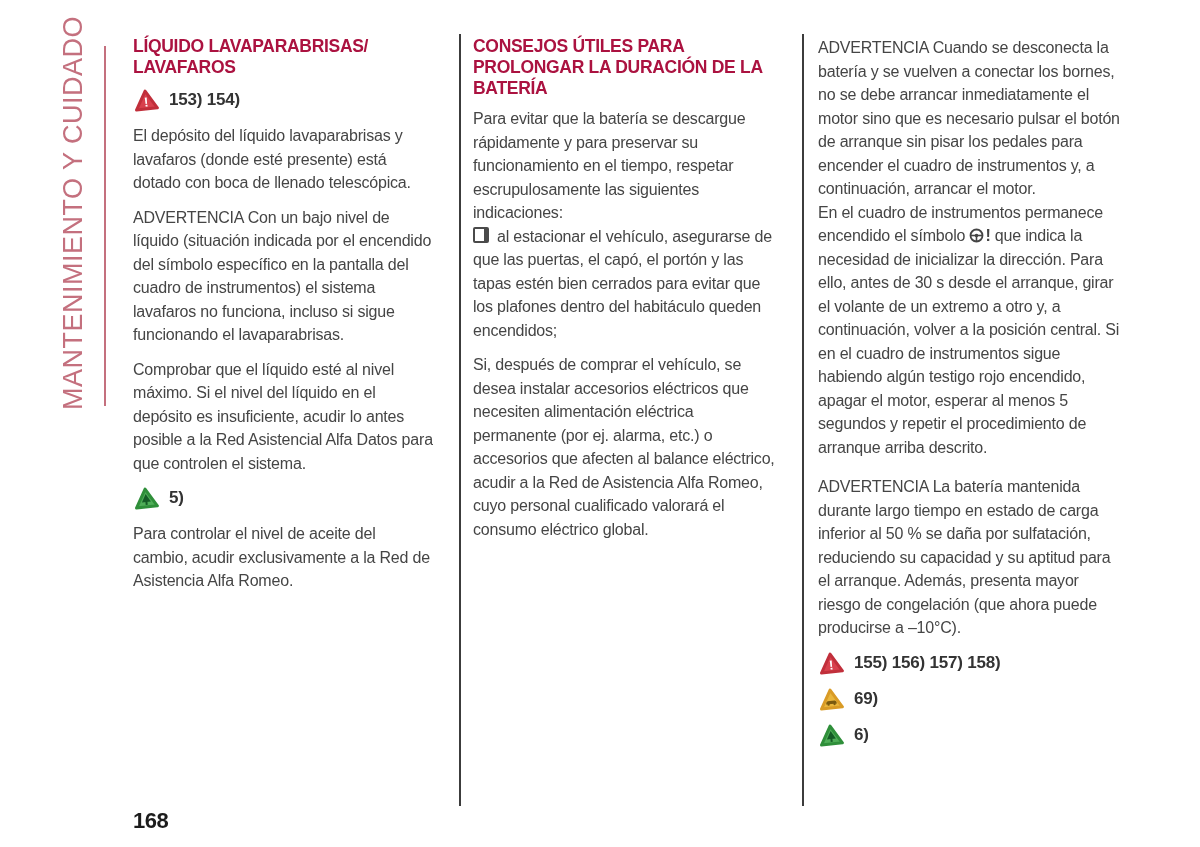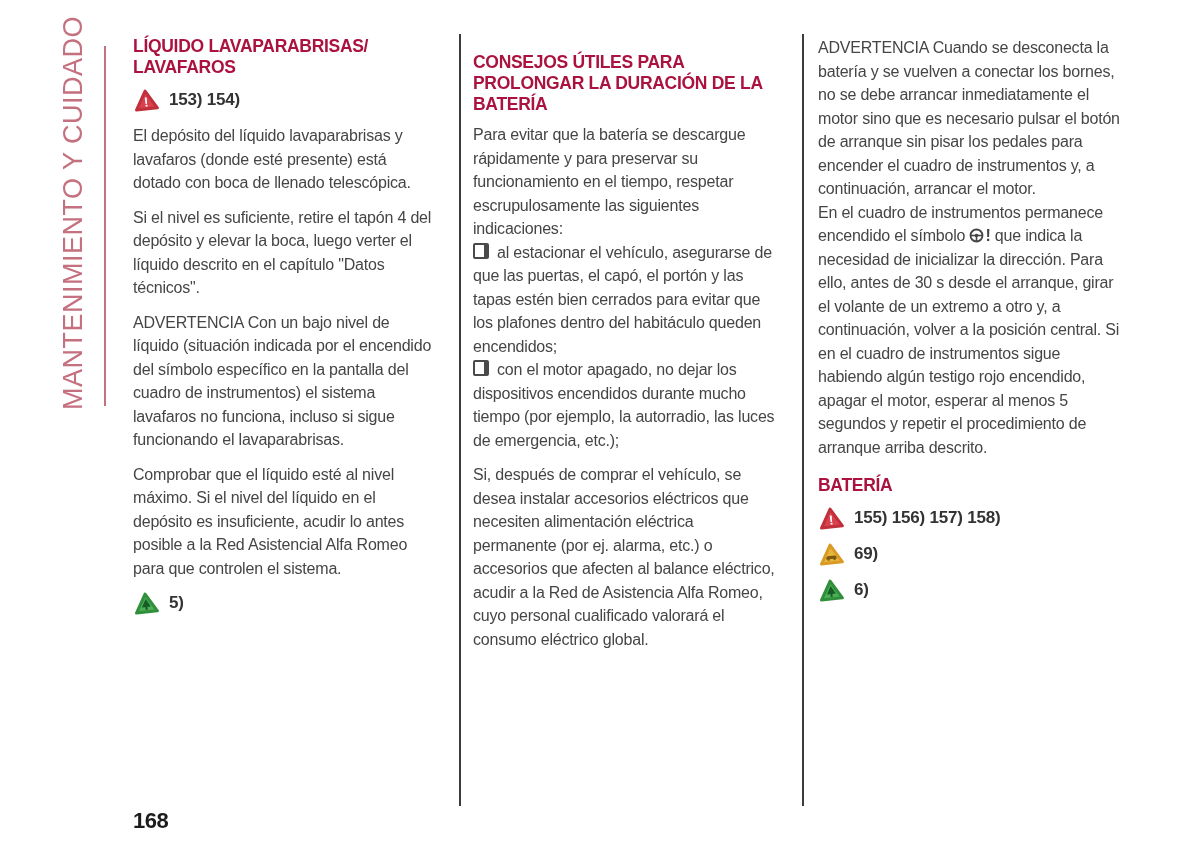--- a/index.html
+++ b/index.html
@@ -38,21 +38,21 @@
   
   .columns {
     position: absolute;
     left: 133px;
     top: 34px;
     display: flex;
     height: 772px;
   }
   .col { overflow: hidden; }
   .col-left   { width: 300px; }
-  .col-middle { width: 306px; margin-top: 16px; }
+  .col-middle { width: 306px; }
   .col-right  { width: 302px; }
   .divider {
     width: 2px;
     background: #3c3c3c;
     flex: 0 0 auto;
   }
   .div1 { margin-left: 26px; margin-right: 12px; }
   .div2 { margin-left: 23px; margin-right: 14px; }
 
   
@@ -134,68 +134,67 @@
         <svg class="tri" width="26" height="24" viewBox="0 0 26 24">
           <g transform="rotate(-6 13 12)">
             <polygon points="13,3 23.5,21 2.5,21" fill="#d8414d" stroke="#c12f3b" stroke-width="3" stroke-linejoin="round"></polygon>
             <text x="13" y="18.5" text-anchor="middle" font-family="Liberation Sans, sans-serif" font-size="13" font-weight="bold" fill="#ffffff">!</text>
           </g>
         </svg>
         <span class="refs">153) 154)</span>
       </div>
 
       <p>El depósito del líquido lavaparabrisas y lavafaros (donde esté presente) está dotado con boca de llenado telescópica.</p>
-      <p>Si el nivel es suficiente, retire el tapón 4 del depósito y elevar la boca, luego verter el líquido descrito en el capítulo "Datos técnicos".</p>
       <p style="margin-top:6px">ADVERTENCIA Con un bajo nivel de líquido (situación indicada por el encendido del símbolo específico en la pantalla del cuadro de instrumentos) el sistema lavafaros no funciona, incluso si sigue funcionando el lavaparabrisas.</p>
 
-      <p>Comprobar que el líquido esté al nivel máximo. Si el nivel del líquido en el depósito es insuficiente, acudir lo antes posible a la Red Asistencial Alfa Romeo para que controlen el sistema.</p>
+      <p>Comprobar que el líquido esté al nivel máximo. Si el nivel del líquido en el depósito es insuficiente, acudir lo antes posible a la Red Asistencial Alfa Datos para que controlen el sistema.</p>
 
 
       <div class="icon-row">
         <svg class="tri" width="26" height="24" viewBox="0 0 26 24">
           <g transform="rotate(-6 13 12)">
             <polygon points="13,3 23.5,21 2.5,21" fill="#4fae58" stroke="#2f8f3a" stroke-width="3" stroke-linejoin="round"></polygon>
             <polygon points="13,8 17.5,16 8.5,16" fill="#155c26"></polygon>
             <rect x="12" y="16" width="2" height="3" fill="#155c26"></rect>
           </g>
         </svg>
         <span class="refs">5)</span>
       </div>
 
+      <p>Para controlar el nivel de aceite del cambio, acudir exclusivamente a la Red de Asistencia Alfa Romeo.</p>
     </section>
 
     <div class="divider div1"></div>
 
     <section class="col col-middle">
       <h2 class="first">CONSEJOS ÚTILES PARA PROLONGAR LA DURACIÓN DE LA BATERÍA</h2>
 
       <p class="tight">Para evitar que la batería se descargue rápidamente y para preservar su funcionamiento en el tiempo, respetar escrupulosamente las siguientes indicaciones:</p>
 
       <p class="bullet"><span class="bullet-glyph"></span><span>al estacionar el vehículo, asegurarse de que las puertas, el capó, el portón y las tapas estén bien cerrados para evitar que los plafones dentro del habitáculo queden encendidos;</span></p>
-      <p class="bullet"><span class="bullet-glyph"></span><span>con el motor apagado, no dejar los dispositivos encendidos durante mucho tiempo (por ejemplo, la autorradio, las luces de emergencia, etc.);</span></p>
 
       <p style="margin-top:11px">Si, después de comprar el vehículo, se desea instalar accesorios eléctricos que necesiten alimentación eléctrica permanente (por ej. alarma, etc.) o accesorios que afecten al balance eléctrico, acudir a la Red de Asistencia Alfa Romeo, cuyo personal cualificado valorará el consumo eléctrico global.</p>
     </section>
 
     <div class="divider div2"></div>
 
     <section class="col col-right">
       <p class="tight" style="margin-top:2px">ADVERTENCIA Cuando se desconecta la batería y se vuelven a conectar los bornes, no se debe arrancar inmediatamente el motor sino que es necesario pulsar el botón de arranque sin pisar los pedales para encender el cuadro de instrumentos y, a continuación, arrancar el motor.</p>
 
       <p><span>En el cuadro de instrumentos permanece encendido el símbolo</span>
         <span class="sw-wrap"><svg width="16" height="15" viewBox="0 0 16 15" style="vertical-align:-2px">
           <circle cx="7.5" cy="7.5" r="6" fill="none" stroke="#454545" stroke-width="1.8"></circle>
           <line x1="1.8" y1="7.5" x2="13.2" y2="7.5" stroke="#454545" stroke-width="1.6"></line>
           <line x1="7.5" y1="7.5" x2="7.5" y2="13.2" stroke="#454545" stroke-width="1.6"></line>
           <circle cx="7.5" cy="7.5" r="1.8" fill="#454545"></circle>
         </svg><span class="sw-bang">!</span></span>
         <span>que indica la necesidad de inicializar la dirección. Para ello, antes de 30 s desde el arranque, girar el volante de un extremo a otro y, a continuación, volver a la posición central. Si en el cuadro de instrumentos sigue habiendo algún testigo rojo encendido, apagar el motor, esperar al menos 5 segundos y repetir el procedimiento de arranque arriba descrito.</span></p>
 
-
-      <h2>BATERÍA</h2>
+      <p style="margin-top:16px">ADVERTENCIA La batería mantenida durante largo tiempo en estado de carga inferior al 50 % se daña por sulfatación, reduciendo su capacidad y su aptitud para el arranque. Además, presenta mayor riesgo de congelación (que ahora puede producirse a –10°C).</p>
+
 
       <div class="icon-row">
         <svg class="tri" width="26" height="24" viewBox="0 0 26 24">
           <g transform="rotate(-6 13 12)">
             <polygon points="13,3 23.5,21 2.5,21" fill="#d8414d" stroke="#c12f3b" stroke-width="3" stroke-linejoin="round"></polygon>
             <text x="13" y="18.5" text-anchor="middle" font-family="Liberation Sans, sans-serif" font-size="13" font-weight="bold" fill="#ffffff">!</text>
           </g>
         </svg>
         <span class="refs">155) 156) 157) 158)</span>
       </div>

